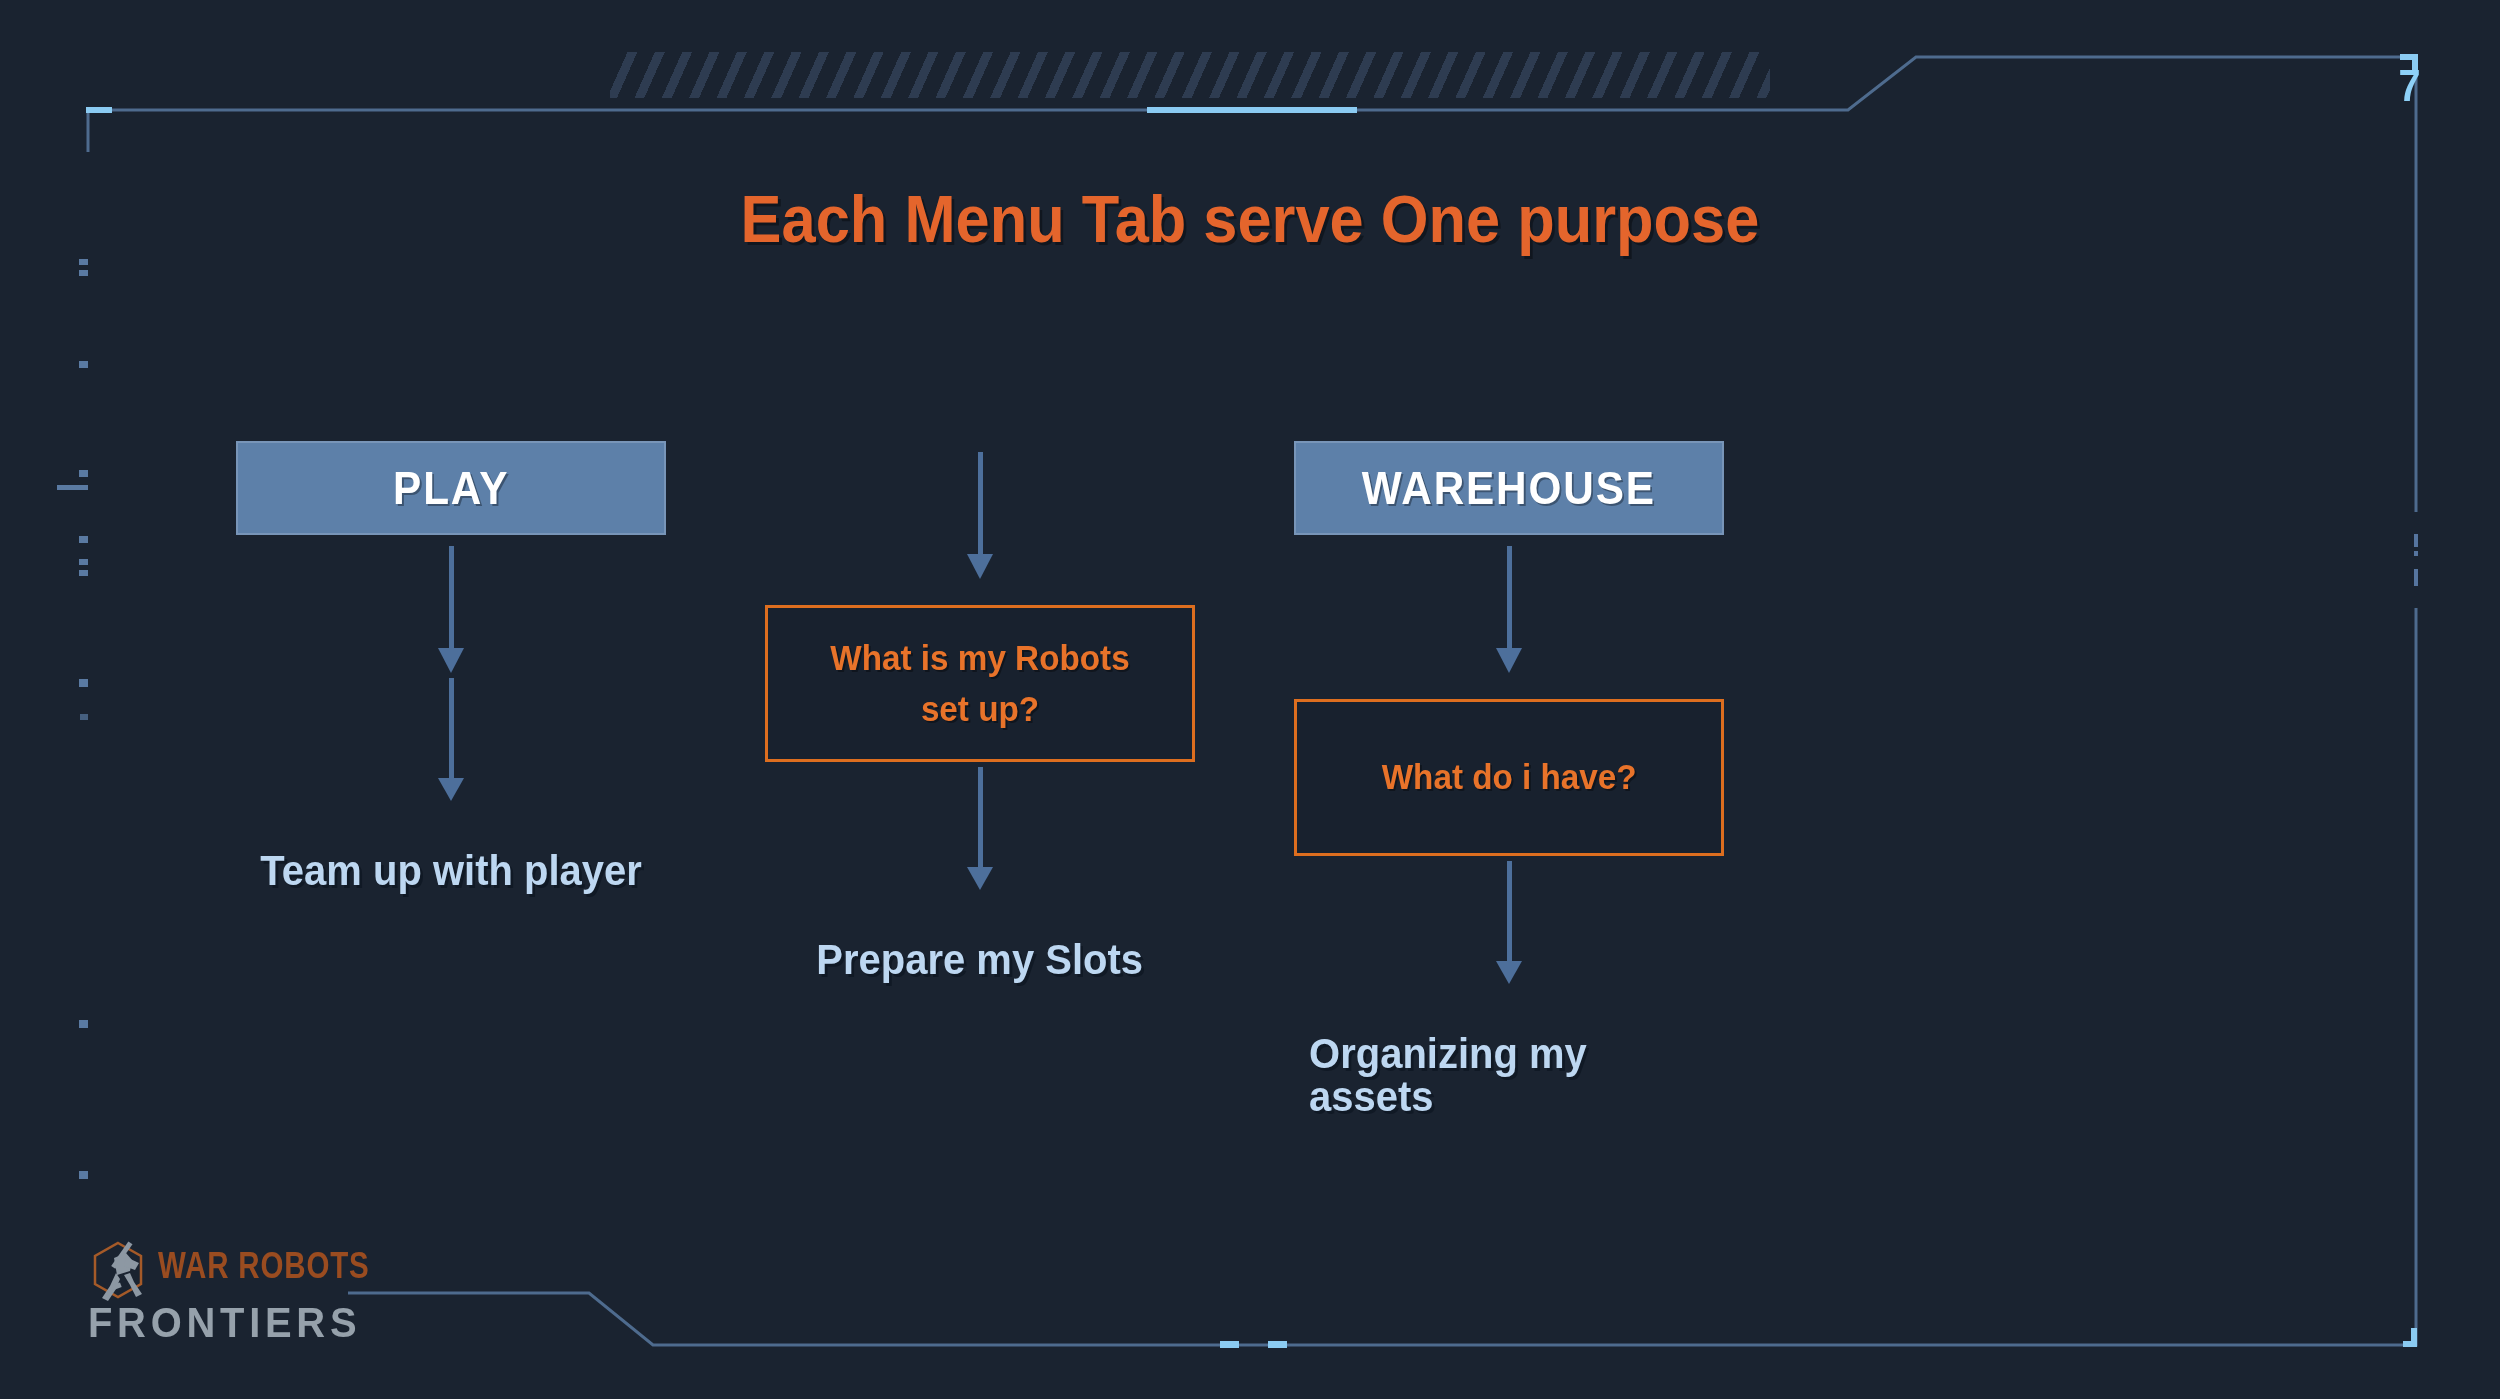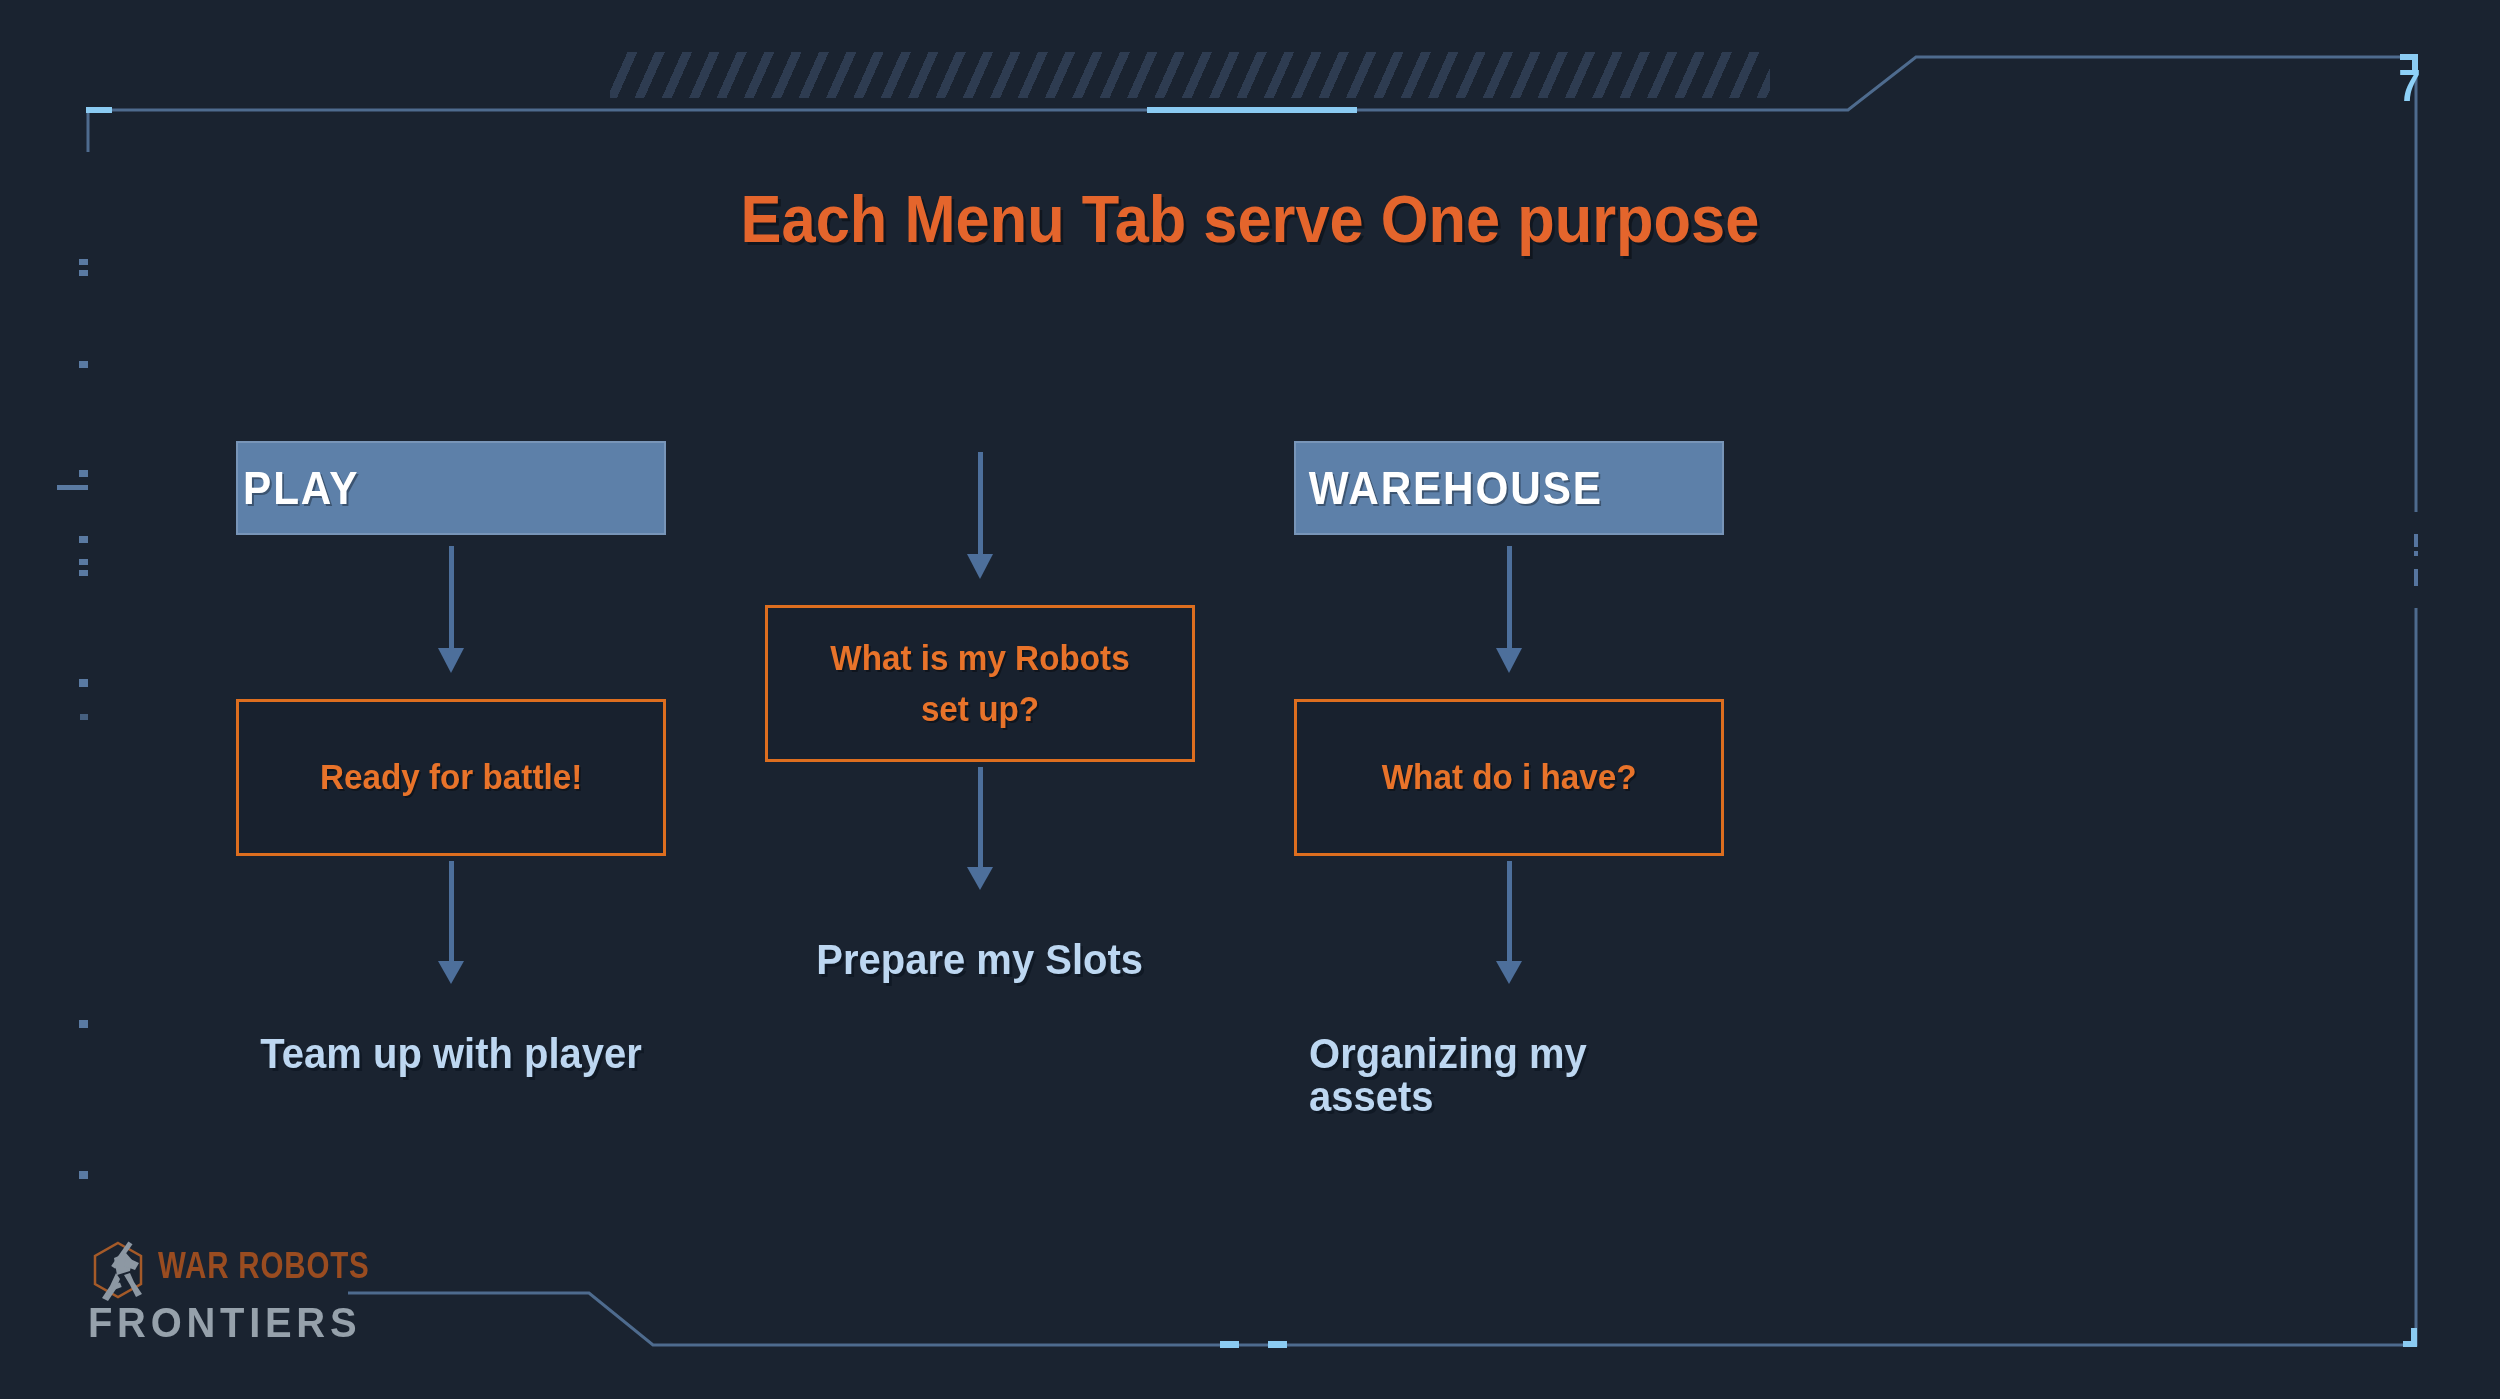--- a/index.html
+++ b/index.html
@@ -34,21 +34,21 @@
 
   
   #columns{
     position:absolute;left:236px;top:441px;width:2017px;
     display:grid;grid-template-columns:repeat(4,430px);column-gap:99px;
   }
   .col{display:flex;flex-direction:column;align-items:center;}
   .tab{
     width:100%;height:94px;box-sizing:border-box;
     background:#5d80a9;border:2px solid #7895b8;
-    display:flex;align-items:center;justify-content:flex-start;
+    display:flex;align-items:center;justify-content:center;
     color:#ffffff;font-size:46px;font-weight:700;letter-spacing:2px;
     text-shadow:2px 2px 0 rgba(20,30,45,0.45);
   }
   .tab > span{transform:scaleX(0.92);}
   .arrow{display:flex;flex-direction:column;align-items:center;}
   .arrow .shaft{width:5px;background:#4d6f9b;}
   .arrow .head{width:0;height:0;border-left:13px solid transparent;border-right:13px solid transparent;border-top:25px solid #4d6f9b;}
   .arrow.a1{margin-top:11px;}
   .arrow.a1 .shaft{height:102px;}
   .arrow.a2{margin-top:5px;}
@@ -130,23 +130,20 @@
   <div id="columns">
 
     <div class="col">
       <div class="tab">
           <span>PLAY</span>
         </div>
       <div class="arrow a1">
           <div class="shaft"></div>
           <div class="head"></div>
         </div>
-      <div class="qbox">
-          <span>Ready for battle!</span>
-        </div>
       <div class="arrow a2">
           <div class="shaft"></div>
           <div class="head"></div>
         </div>
       <div class="purpose">Team up with player</div>
     </div>
 
     <div class="col">
       <div class="arrow a1">
           <div class="shaft"></div>

